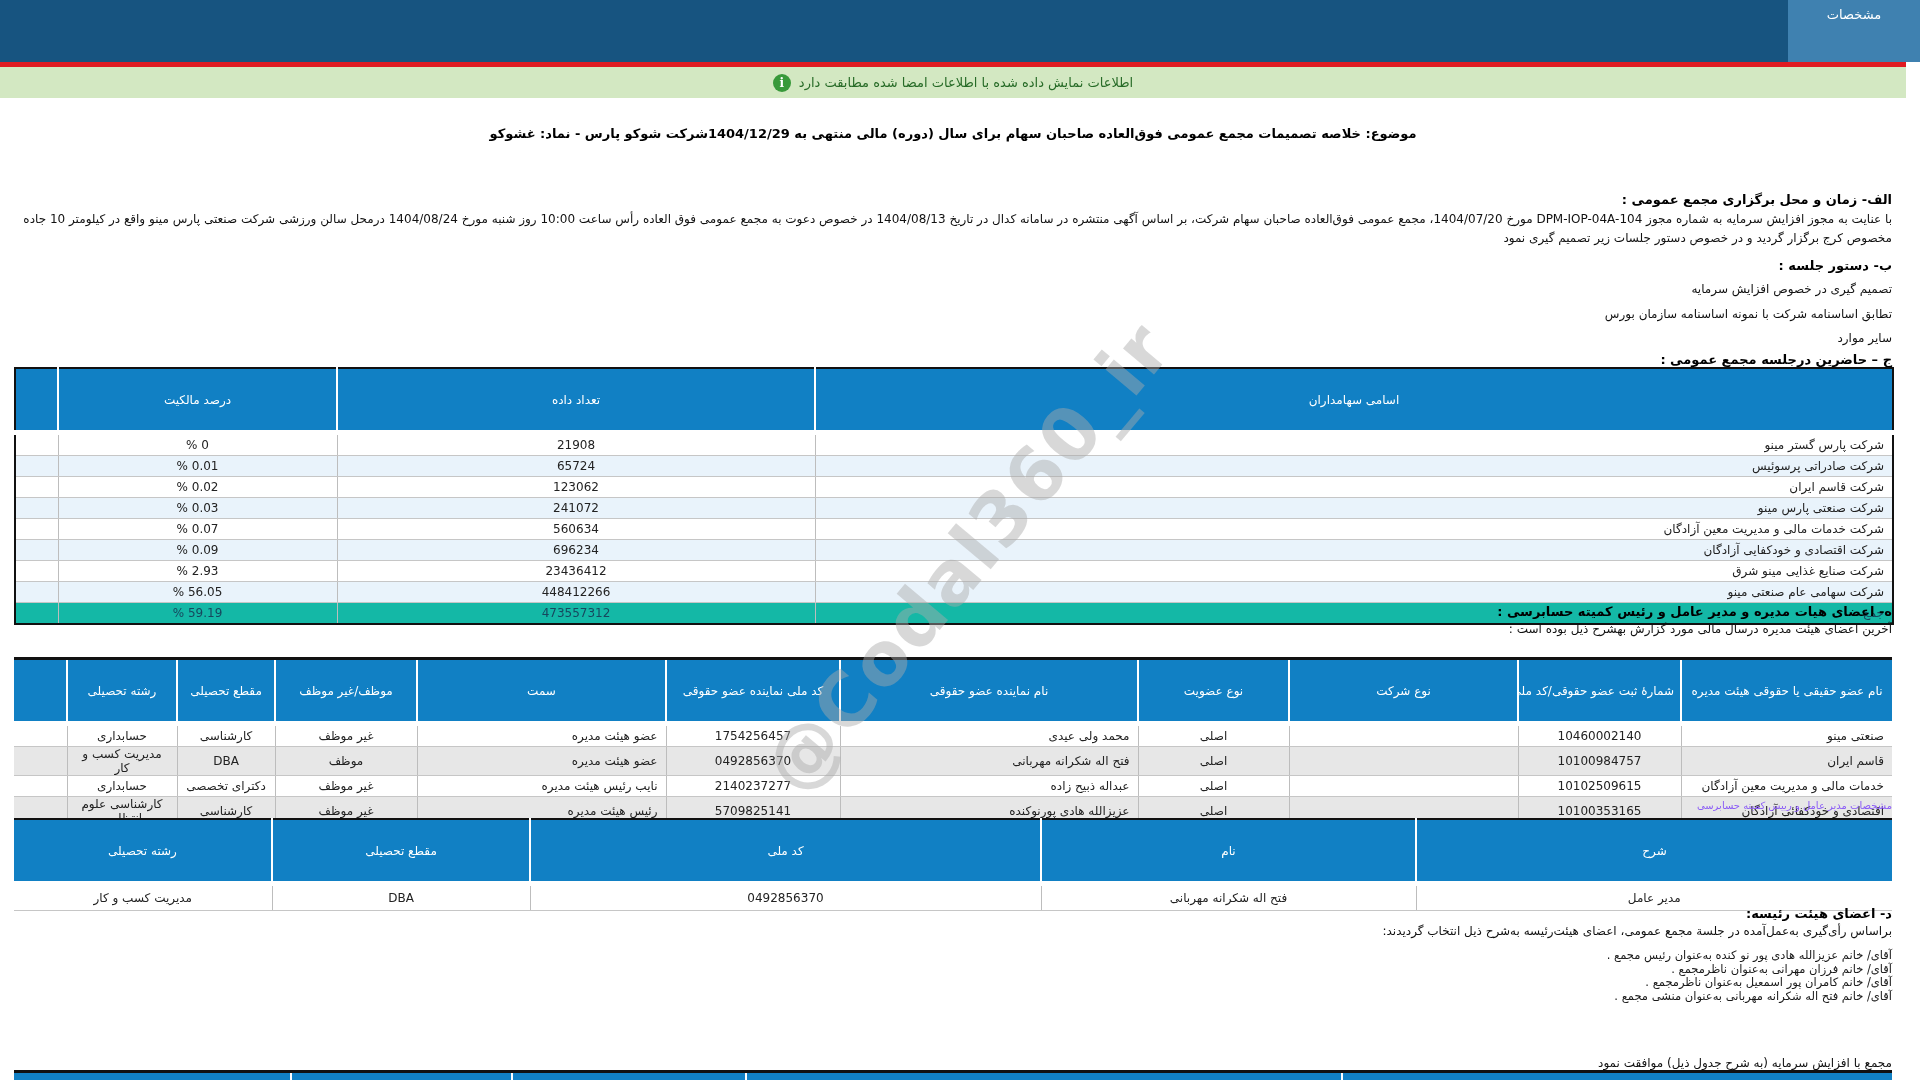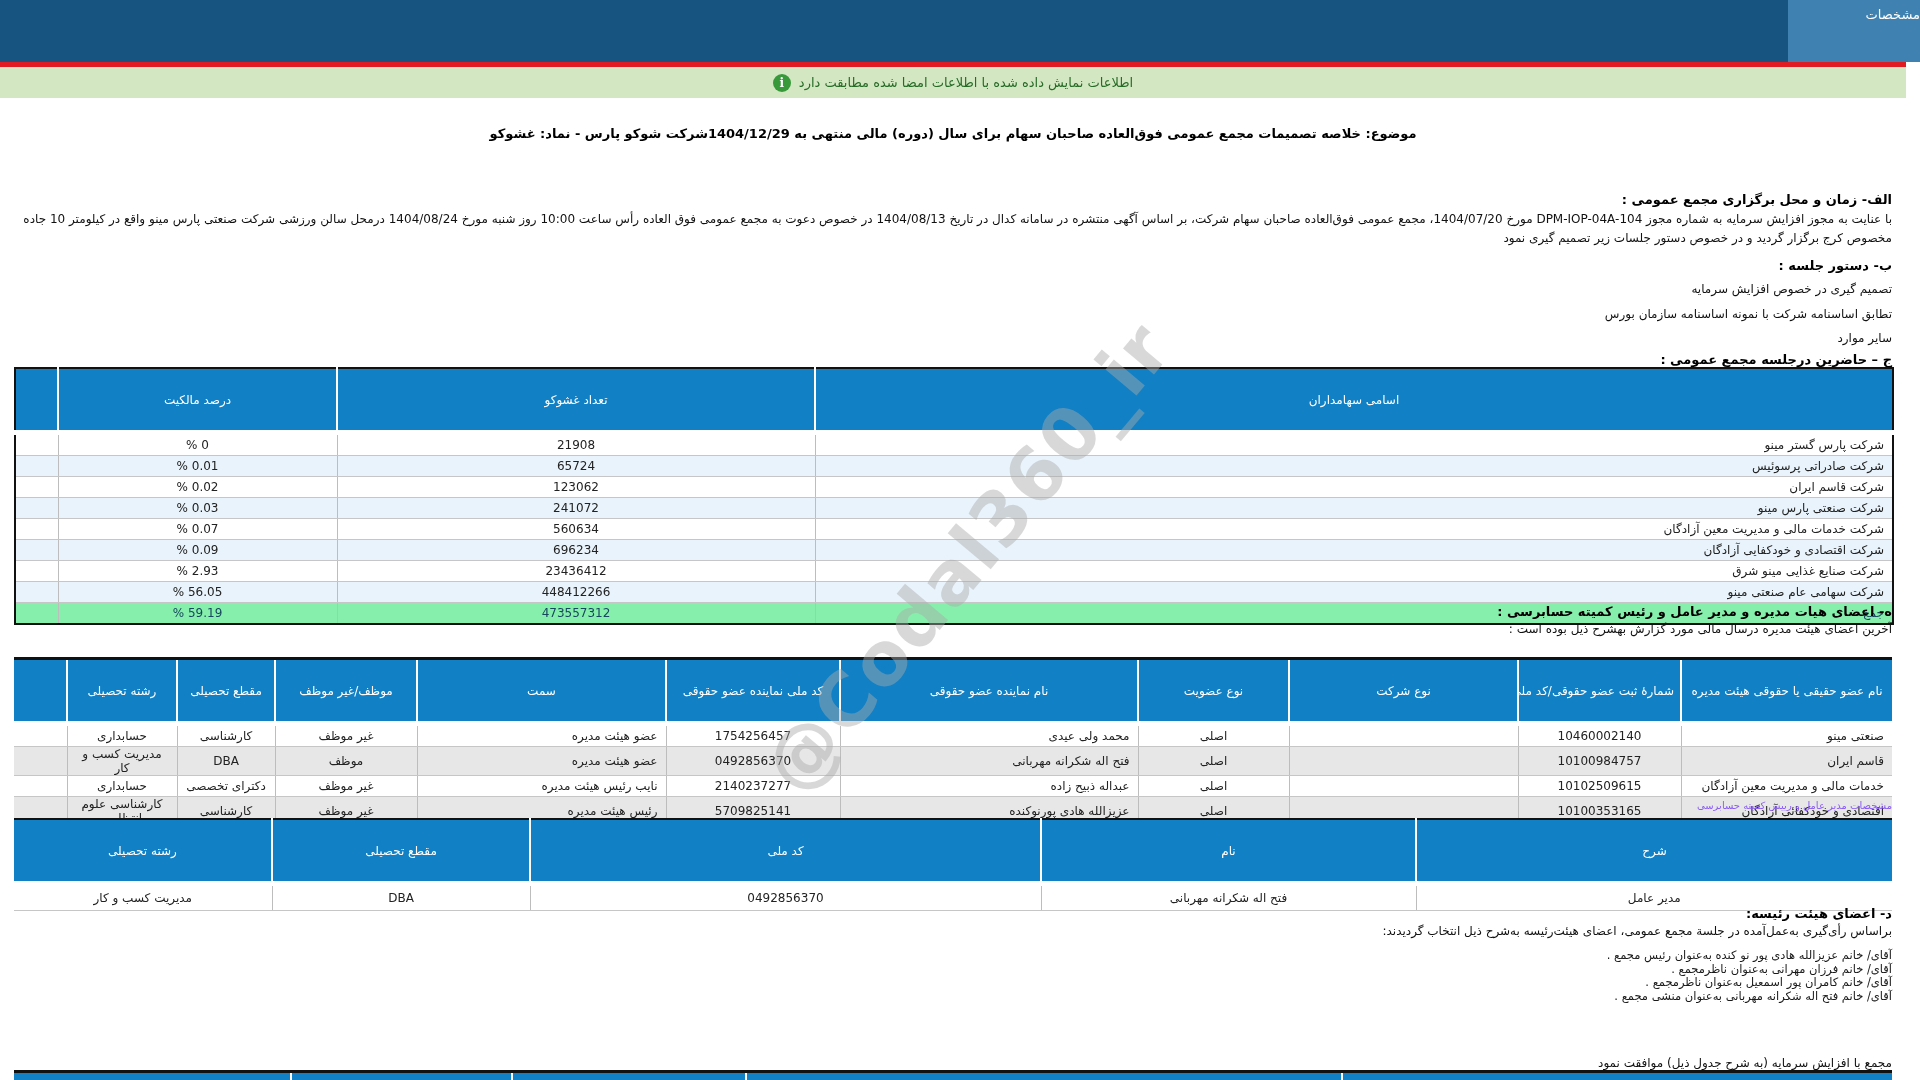--- a/index.html
+++ b/index.html
@@ -1,21 +1,21 @@
 <!DOCTYPE html>
 <html lang="fa" dir="rtl"><head>
 <meta charset="utf-8">
 <style>
   html,body{margin:0;padding:0;background:#fff;}
   #page{position:relative;width:1920px;height:1080px;overflow:hidden;background:#fff;
         font-family:"DejaVu Sans","Liberation Sans",sans-serif;direction:rtl;color:#1a1a1a;}
   
   .topbar{position:absolute;top:0;left:0;width:1788px;height:62px;background:#175480;}
   .header-tab{position:absolute;top:0;left:1788px;width:132px;height:62px;background:#3f81b0;
-              color:#fff;font-size:13px;padding-top:7px;box-sizing:border-box;cursor:pointer;}
+              color:#fff;font-size:13px;text-align:center;padding-top:7px;box-sizing:border-box;cursor:pointer;}
   .redline{position:absolute;top:62px;left:0;width:1906px;height:5px;background:#e01b22;}
   .greenbar{position:absolute;top:67px;left:0;width:1906px;height:31px;background:#d3e8c2;
             display:flex;align-items:center;justify-content:center;gap:8px;}
   .greenbar .txt{color:#276b27;font-size:13px;}
   .info-ic{width:18px;height:18px;border-radius:50%;background:#38993a;color:#fff;font-size:12px;
            font-weight:bold;display:inline-flex;align-items:center;justify-content:center;
            font-family:"DejaVu Serif",serif;}
   
   .abs{position:absolute;right:28px;left:14px;text-align:right;}
   .subject{top:126px;font-weight:bold;font-size:13px;color:#000;text-align:center;}
@@ -28,21 +28,21 @@
   th{background:#1180c4;color:#fff;font-weight:normal;height:29px;padding:16px 6px;
      border-left:2px solid #fff;border-bottom:5px solid #fff;overflow:hidden;white-space:nowrap;}
   th:last-child{border-left:none;}
   td{height:20px;padding:0 8px;border-left:1px solid #bdbdbd;border-bottom:1px solid #c6c6c6;
      text-align:center;overflow:hidden;white-space:nowrap;color:#222;}
   td:last-child{border-left:none;}
   tr.alt td{background:#e9f3fb;}
   tr.altg td{background:#e7e7e7;}
   .t-present{top:367px;border:2px solid #111;}
   .t-present td.name, .t-board td.ralign{text-align:right;}
-  .t-present tr.total td{background:#86efac;color:#17475e;border-bottom:none;}
+  .t-present tr.total td{background:#14b8a6;color:#17475e;border-bottom:none;}
   .ltr{direction:ltr;}
   .t-board{top:657px;border-top:3px solid #111;}
   .t-board td{white-space:normal;line-height:14px;}
   .ceo-caption{top:800px;font-size:10px;color:#8b5cf6;}
   .t-ceo{top:818px;border-top:2px solid #111;}
   .t-ceo td{height:24px;}
   .t-bottom{top:1070px;border-top:3px solid #111;}
   .t-bottom th{height:28px;}
   .members{line-height:13.5px;font-size:11.5px;}
   
@@ -79,21 +79,21 @@
   <table class="t-present">
     <colgroup>
         <col style="width:1078px">
         <col style="width:478px">
         <col style="width:279px">
         <col style="width:43px">
       </colgroup>
     <thead>
       <tr>
         <th>اسامی سهامداران</th>
-        <th>تعداد غشوکو</th>
+        <th>تعداد داده</th>
         <th>درصد مالکیت</th>
         <th></th>
       </tr>
     </thead>
     <tbody>
       <tr>
           <td class="name">شرکت پارس گستر مینو</td>
           <td>21908</td>
           <td class="ltr">% 0</td>
           <td></td>

